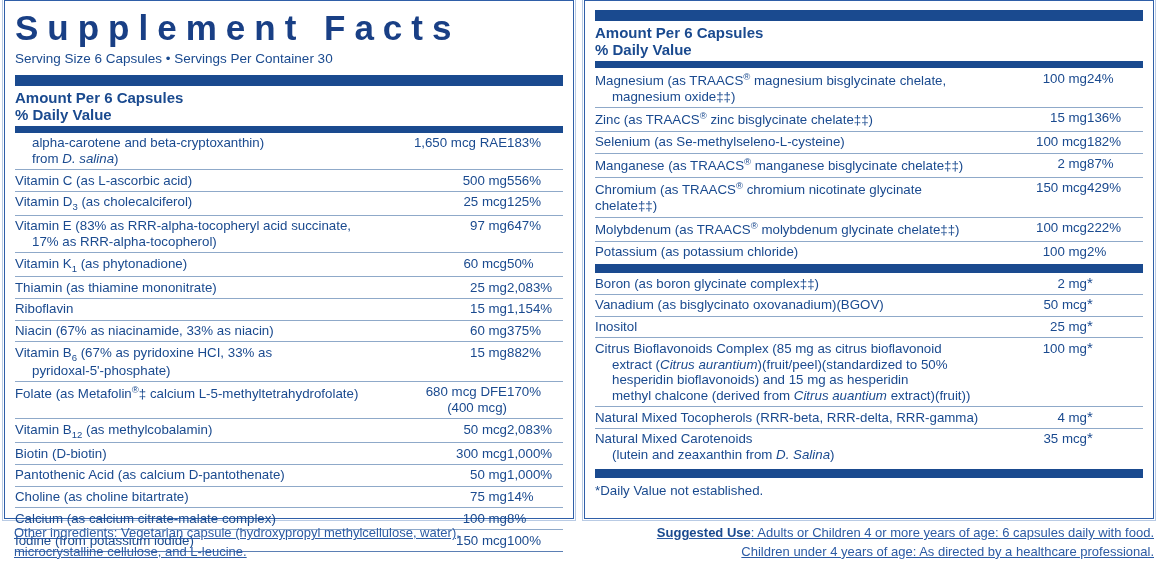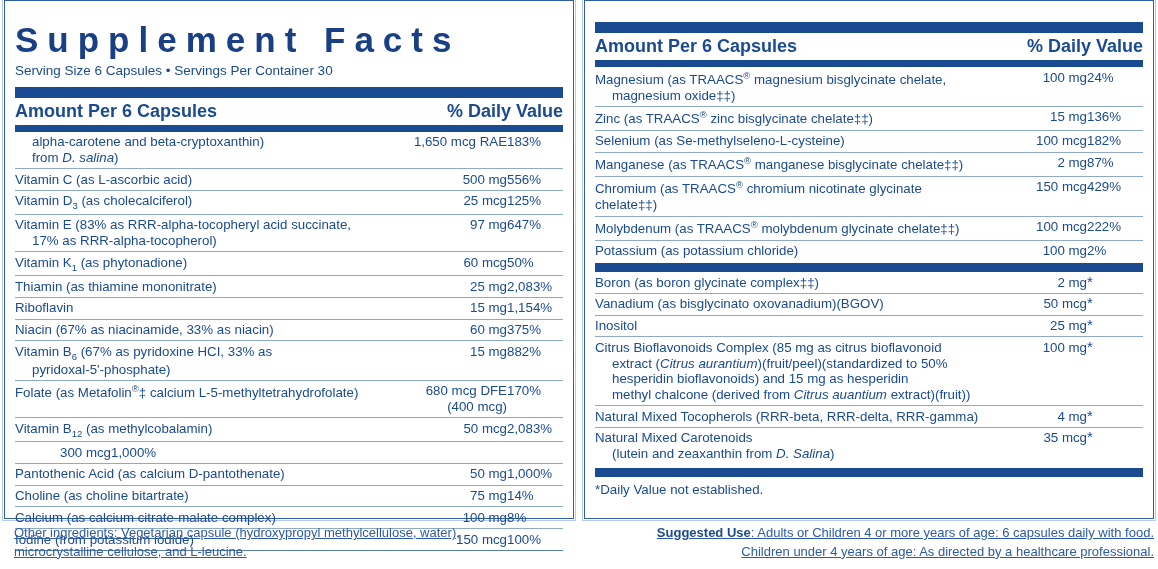--- a/index.html
+++ b/index.html
@@ -31,21 +31,21 @@
     outline: 1px solid #b9cbe4;
     outline-offset: 1px;
     background: #fff;
   }
   .panel-left  { left: 4px;   width: 570px; height: 519px; }
   .panel-right { left: 584px; width: 570px; height: 519px; }
 
   .panel-inner {
     box-sizing: border-box;
     height: 100%;
-    padding: 12px 10px;
+    padding: 0 10px;
     position: relative;
   }
 
   
   .title {
     font-size: 35px;
     font-weight: bold;
     letter-spacing: 9px;
     line-height: 1;
     padding-top: 9px;
@@ -74,23 +74,24 @@
     background: #1a4a8f;
     margin: 2px 0 0 0;
   }
   .rule { height: 1px; background: #8fa9c9; }
   .rule-strong { height: 1.5px; background: #5b7fb4; }
 
   
   .colhead {
     display: flex;
     align-items: baseline;
-    font-size: 18px;
+    font-size: 15px;
     font-weight: bold;
     padding: 3px 0 3px 0;
+    flex-direction: column;
   }
   .colhead .h-name { flex: 1 1 auto; }
   .colhead .h-dv   { flex: 0 0 auto; }
 
   
   .rows { }
   .row {
     display: flex;
     align-items: flex-start;
     font-size: 13.3px;
@@ -241,20 +242,21 @@
         <div class="rule"></div>
 
         <div class="row">
           <span class="c-name">Vitamin B<sub>12</sub> (as methylcobalamin)</span>
           <span class="c-amount">50 mcg</span>
           <span class="c-dv">2,083%</span>
         </div>
         <div class="rule"></div>
 
         <div class="row">
+          <span class="c-name">Biotin (D-biotin)</span>
           <span class="c-amount">300 mcg</span>
           <span class="c-dv">1,000%</span>
         </div>
         <div class="rule"></div>
 
         <div class="row">
           <span class="c-name">Pantothenic Acid (as calcium D-pantothenate)</span>
           <span class="c-amount">50 mg</span>
           <span class="c-dv">1,000%</span>
         </div>

